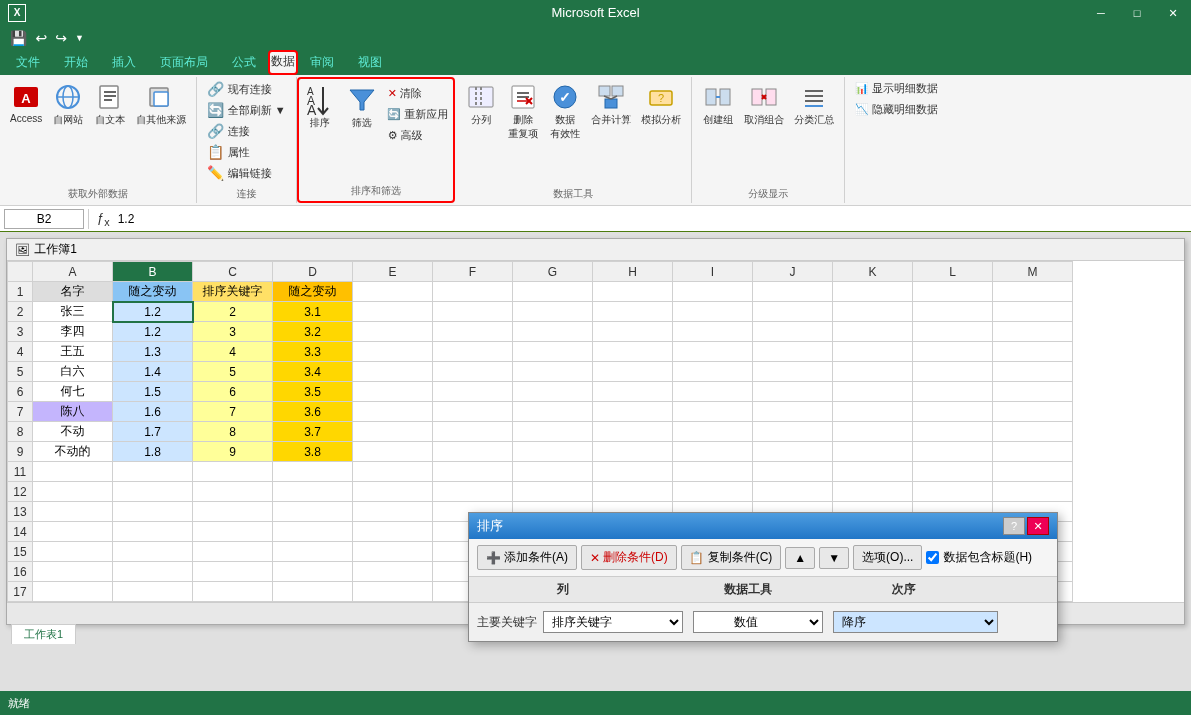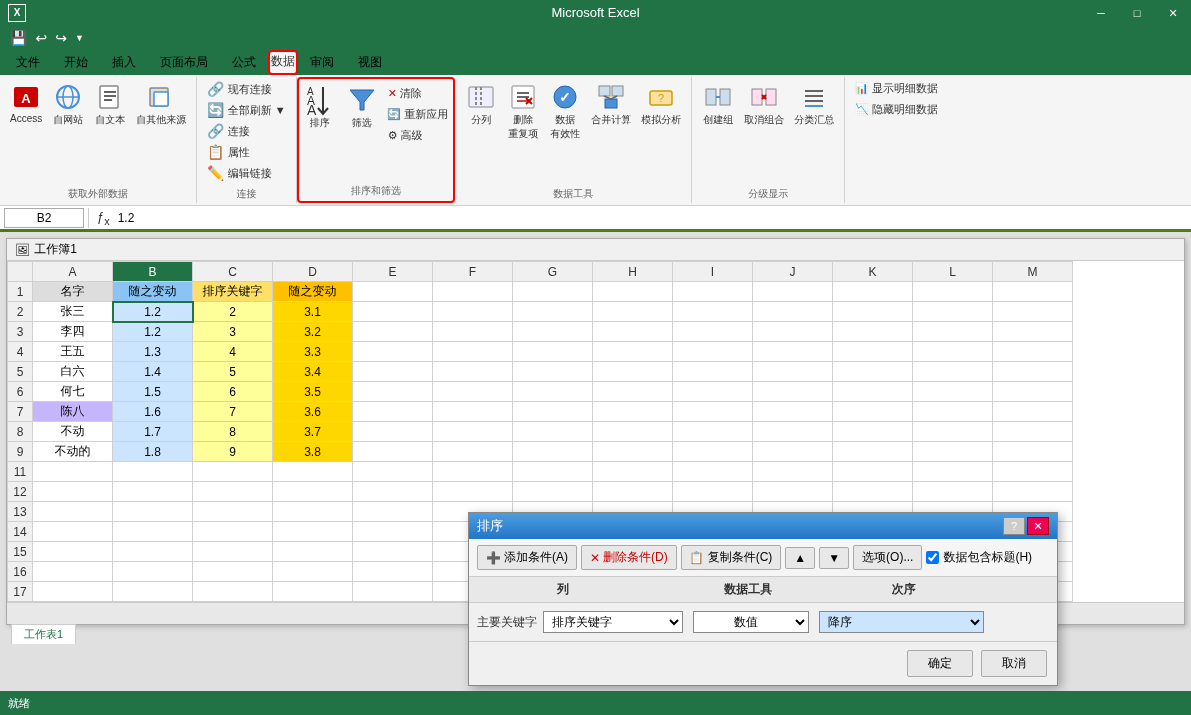--- a/index.html
+++ b/index.html
@@ -31,21 +31,21 @@
       width: 18px; height: 18px;
       background: #217346; border: 1px solid #fff; font-size: 10px; color: white;
       display: flex; align-items: center; justify-content: center; font-weight: bold;
     }
     #ribbon-tabs {
       display: flex;
       background: #217346;
       padding: 0 4px;
     }
     .ribbon-tab {
-      color: #000000; padding: 4px 12px; font-size: 12px; cursor: pointer; border-radius: 3px 3px 0 0;
+      color: #5eead4; padding: 4px 12px; font-size: 12px; cursor: pointer; border-radius: 3px 3px 0 0;
     }
     .ribbon-tab.active { background: #f5f5f5; color: #333; }
 
     #ribbon-content {
       background: #f5f5f5;
       display: flex;
       align-items: stretch;
       padding: 2px 0;
       border-bottom: 1px solid #d0d0d0;
     }
@@ -78,21 +78,21 @@
     }
     .ribbon-btn-small {
       display: flex; align-items: center; gap: 3px;
       cursor: pointer; padding: 2px 4px; border-radius: 3px; font-size: 11px; color: #333;
     }
     .ribbon-btn-small .rb-icon-sm { font-size: 14px; }
 
     
     #formula-bar {
       display: flex; align-items: center;
-      background: white; border-bottom: 3px solid #4d7c0f;
+      background: white; border-bottom: 1px solid #4d7c0f;
       padding: 2px 4px; height: 26px;
     }
     #cell-ref-box {
       width: 80px; height: 20px; border: 1px solid #aaa;
       font-size: 12px; padding: 0 4px; text-align: center;
     }
     #formula-bar-sep { width: 1px; height: 20px; background: #ccc; margin: 0 4px; }
     #formula-icon { font-size: 13px; color: #333; margin: 0 4px; cursor: pointer; }
     #formula-input {
       flex: 1; height: 20px; border: none; outline: none; font-size: 12px; padding: 0 4px;
@@ -216,21 +216,21 @@
     #sort-dialog-row {
       display: flex; align-items: center;
       padding: 8px;
     }
     .sort-label { font-size: 12px; color: #333; margin-right: 6px; white-space: nowrap; }
     .sort-select {
       height: 22px; font-size: 12px; border: 1px solid #888; background: white;
       padding: 0 4px; cursor: pointer;
     }
     .sort-select-col { width: 140px; }
-    .sort-select-basis { width: 116px; margin-left: 10px; padding-left: 36px; }
+    .sort-select-basis { width: 130px; margin-left: 10px; padding-left: 36px; }
     .sort-select-order { width: 165px; margin-left: 10px; background: #cce5ff; }
 
     #sort-dialog-footer {
       display: flex; align-items: center; justify-content: space-between;
       padding: 8px 10px; border-top: 1px solid #ccc;
     }
     .sort-footer-left { display: flex; align-items: center; gap: 4px; font-size: 12px; }
     .sort-footer-right { display: flex; gap: 8px; }
     .sort-action-btn {
       padding: 4px 20px; font-size: 12px; cursor: pointer;
@@ -892,28 +892,20 @@
           </select>
           <select class="sort-select sort-select-basis">
             <option>数值</option>
           </select>
           <select class="sort-select sort-select-order">
             <option>降序</option>
             <option>升序</option>
           </select>
         </div>
 
-        <div id="sort-dialog-footer">
-          <div class="sort-footer-left">
-          </div>
-          <div class="sort-footer-right">
-            <button class="sort-action-btn">确定</button>
-            <button class="sort-action-btn">取消</button>
-          </div>
-        </div>
       </div>
     </div>
 
     <div id="status-bar">
       <span>就绪</span>
     </div>
   </div>
 </div>
 
 </body></html>

